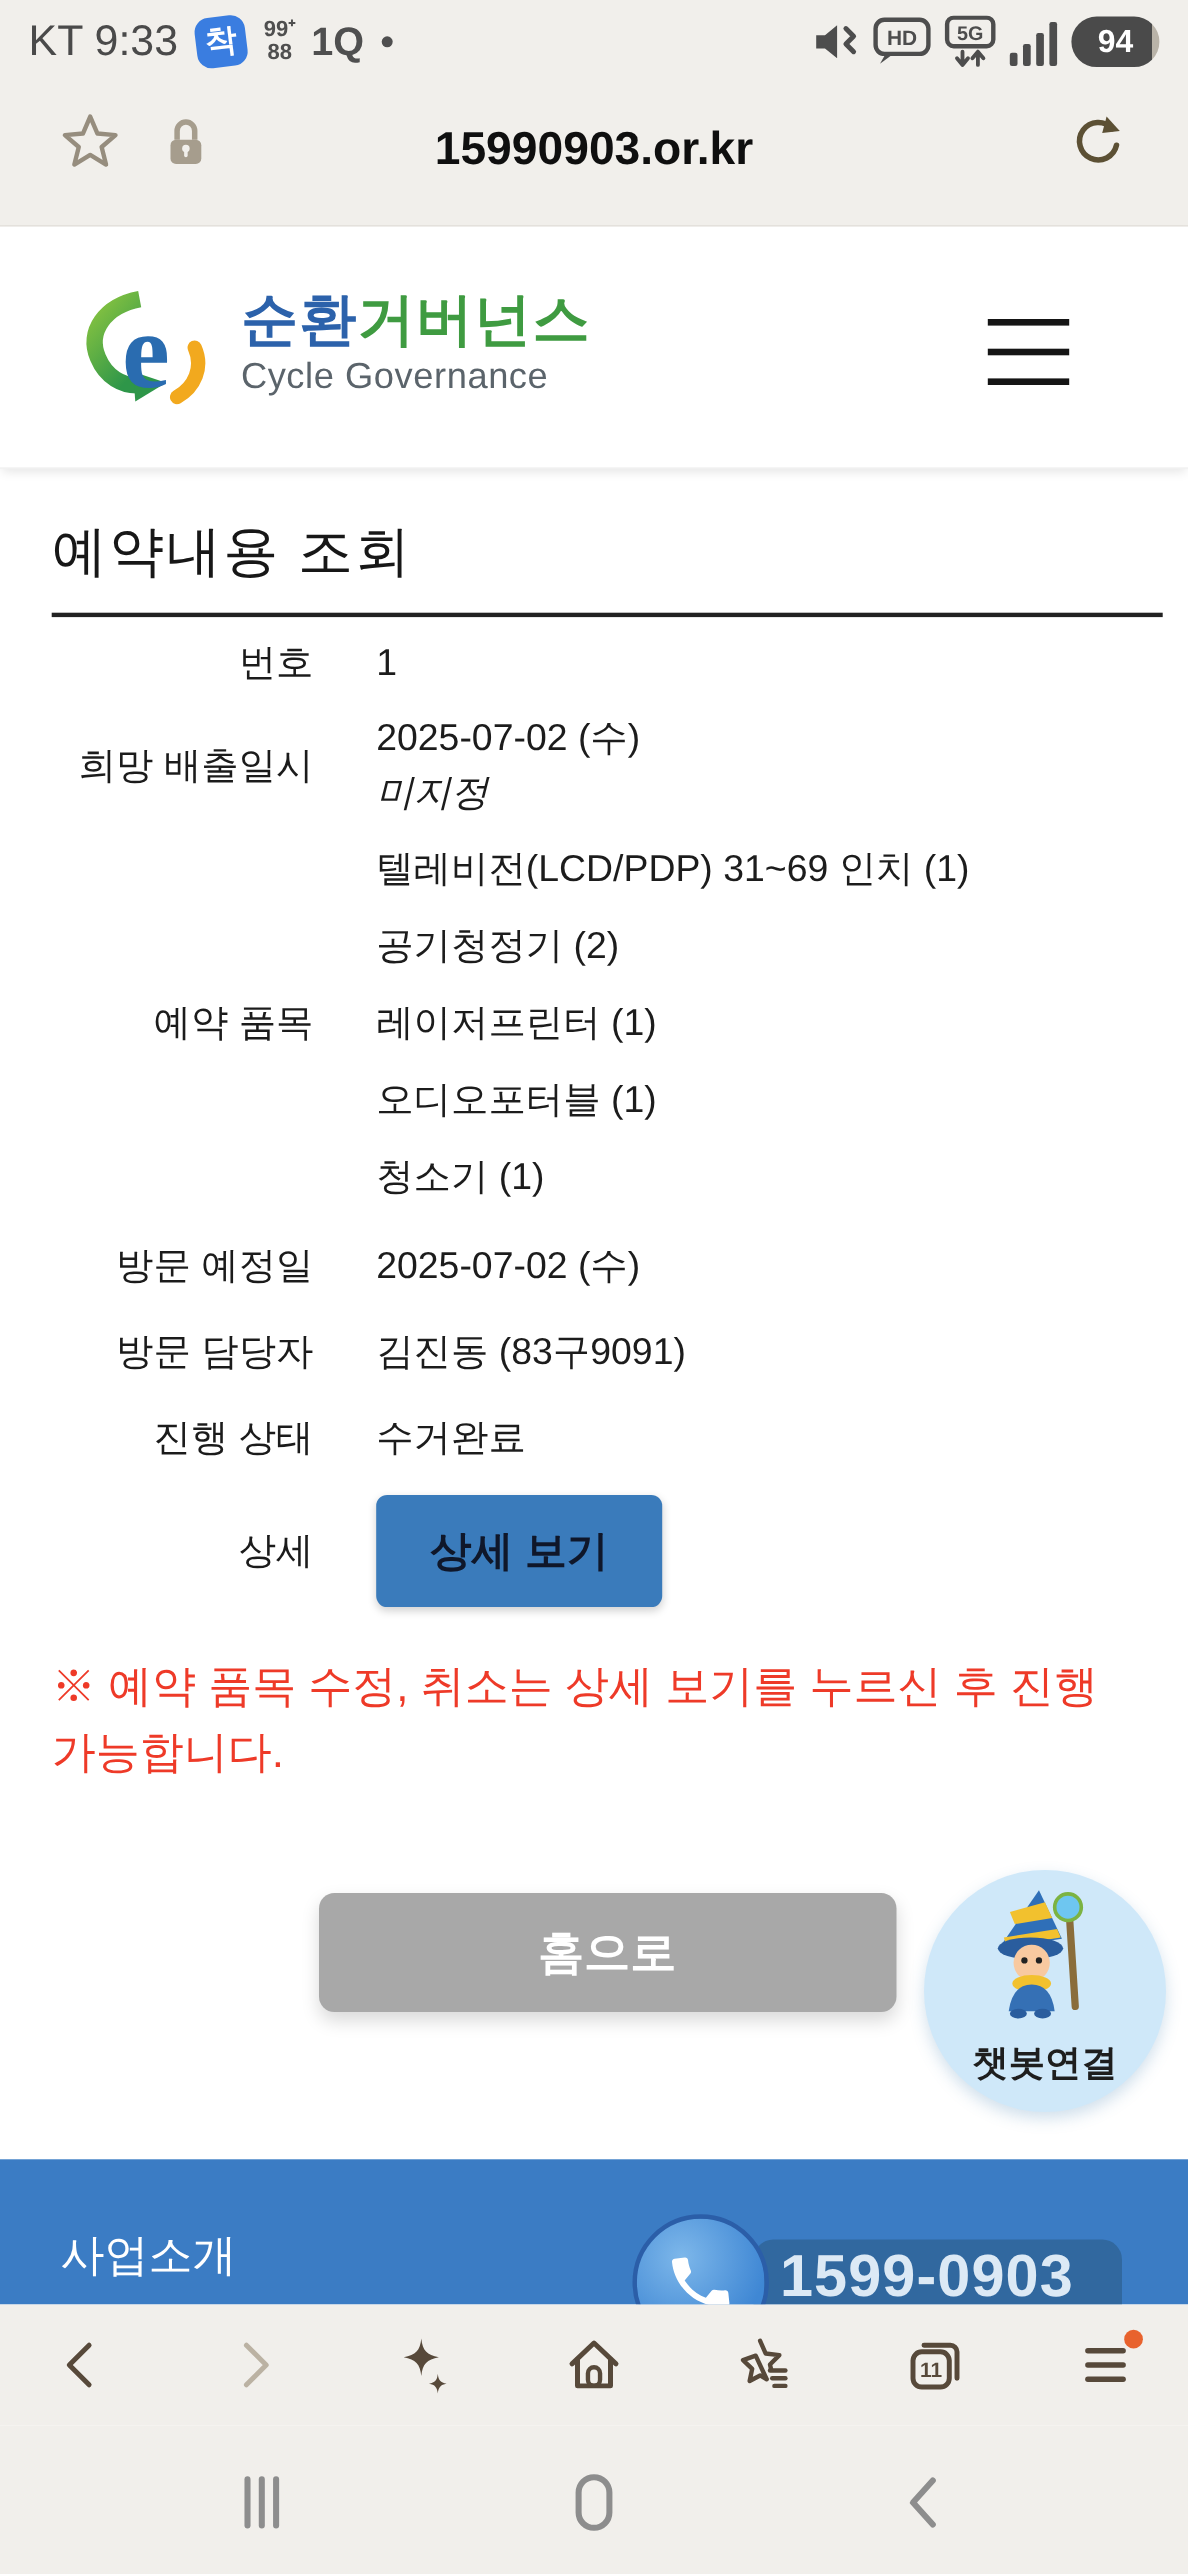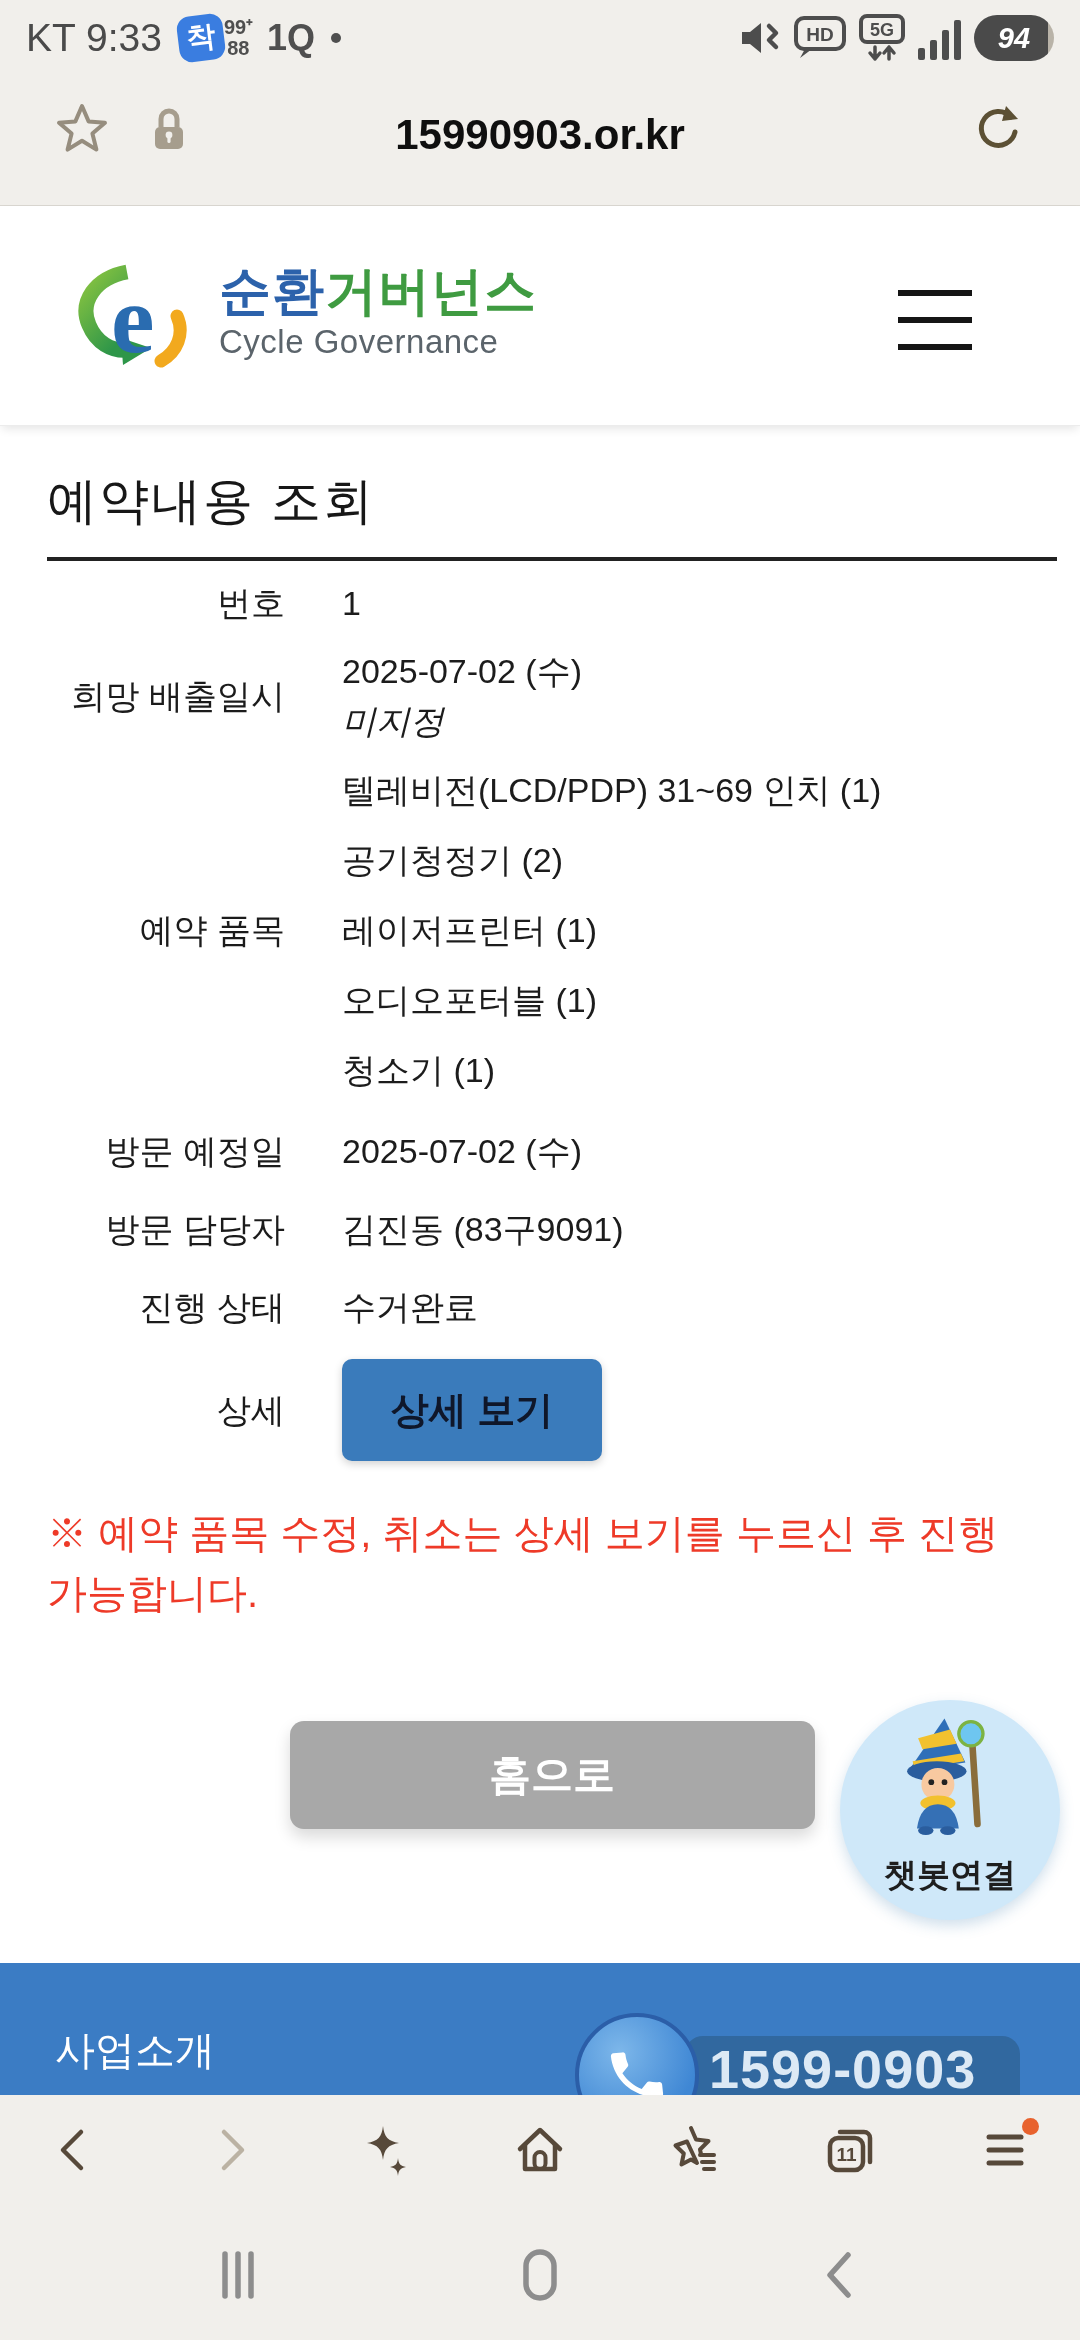--- a/index.html
+++ b/index.html
@@ -10,29 +10,29 @@
   }
   
   .chrome-top{position:absolute;top:0;left:0;width:1080px;height:205px;
     background:#f1efeb;border-bottom:1px solid #d9d6d0;}
   .status-row{position:absolute;top:10px;left:0;right:0;height:56px;
     display:flex;align-items:center;padding:0 26px;}
   .carrier-time{font-size:39px;font-weight:500;color:#4a4a4a;letter-spacing:0;}
   .kakao-badge{margin-left:16px;width:46px;height:46px;border-radius:13px;
     background:#3a7de0;color:#fff;font-size:29px;font-weight:700;
     display:flex;align-items:center;justify-content:center;transform:rotate(-7deg);}
-  .notif-stack{display:flex;flex-direction:column;
+  .notif-stack{margin-left:16px;display:flex;flex-direction:column;
     font-size:20px;line-height:21px;font-weight:700;color:#4f4f4f;text-align:center;}
   .oneq{margin-left:14px;font-size:36px;font-weight:700;color:#4f4f4f;}
   .status-dot{margin-left:16px;width:10px;height:10px;border-radius:50%;background:#4f4f4f;}
   .status-right{margin-left:auto;display:flex;align-items:center;gap:11px;}
   .battery-pill{position:relative;width:80px;height:46px;border-radius:23px;
     background:linear-gradient(to right,#4a4a4a 0 92%,#b9b3a8 92% 100%);
     color:#fff;font-size:29px;font-weight:600;
-    display:flex;align-items:center;justify-content:center;font-style:italic;}
+    display:flex;align-items:center;justify-content:center;}
   .address-row{position:absolute;top:66px;left:0;right:0;height:139px;}
   .url-text{position:absolute;left:0;right:0;top:50%;transform:translateY(-52%);
     text-align:center;font-size:42px;font-weight:600;color:#0f0f0f;}
   .star-icon{position:absolute;left:56px;top:36px;}
   .lock-icon{position:absolute;left:150px;top:40px;}
   .refresh-icon{position:absolute;right:58px;top:38px;}
   
   .site-header{position:absolute;top:206px;left:0;width:1080px;height:219px;background:#fff;
     box-shadow:0 5px 9px -2px rgba(0,0,0,0.10);border-bottom:1px solid #ececec;}
   .logo{position:absolute;left:77px;top:56px;display:flex;align-items:flex-start;}

